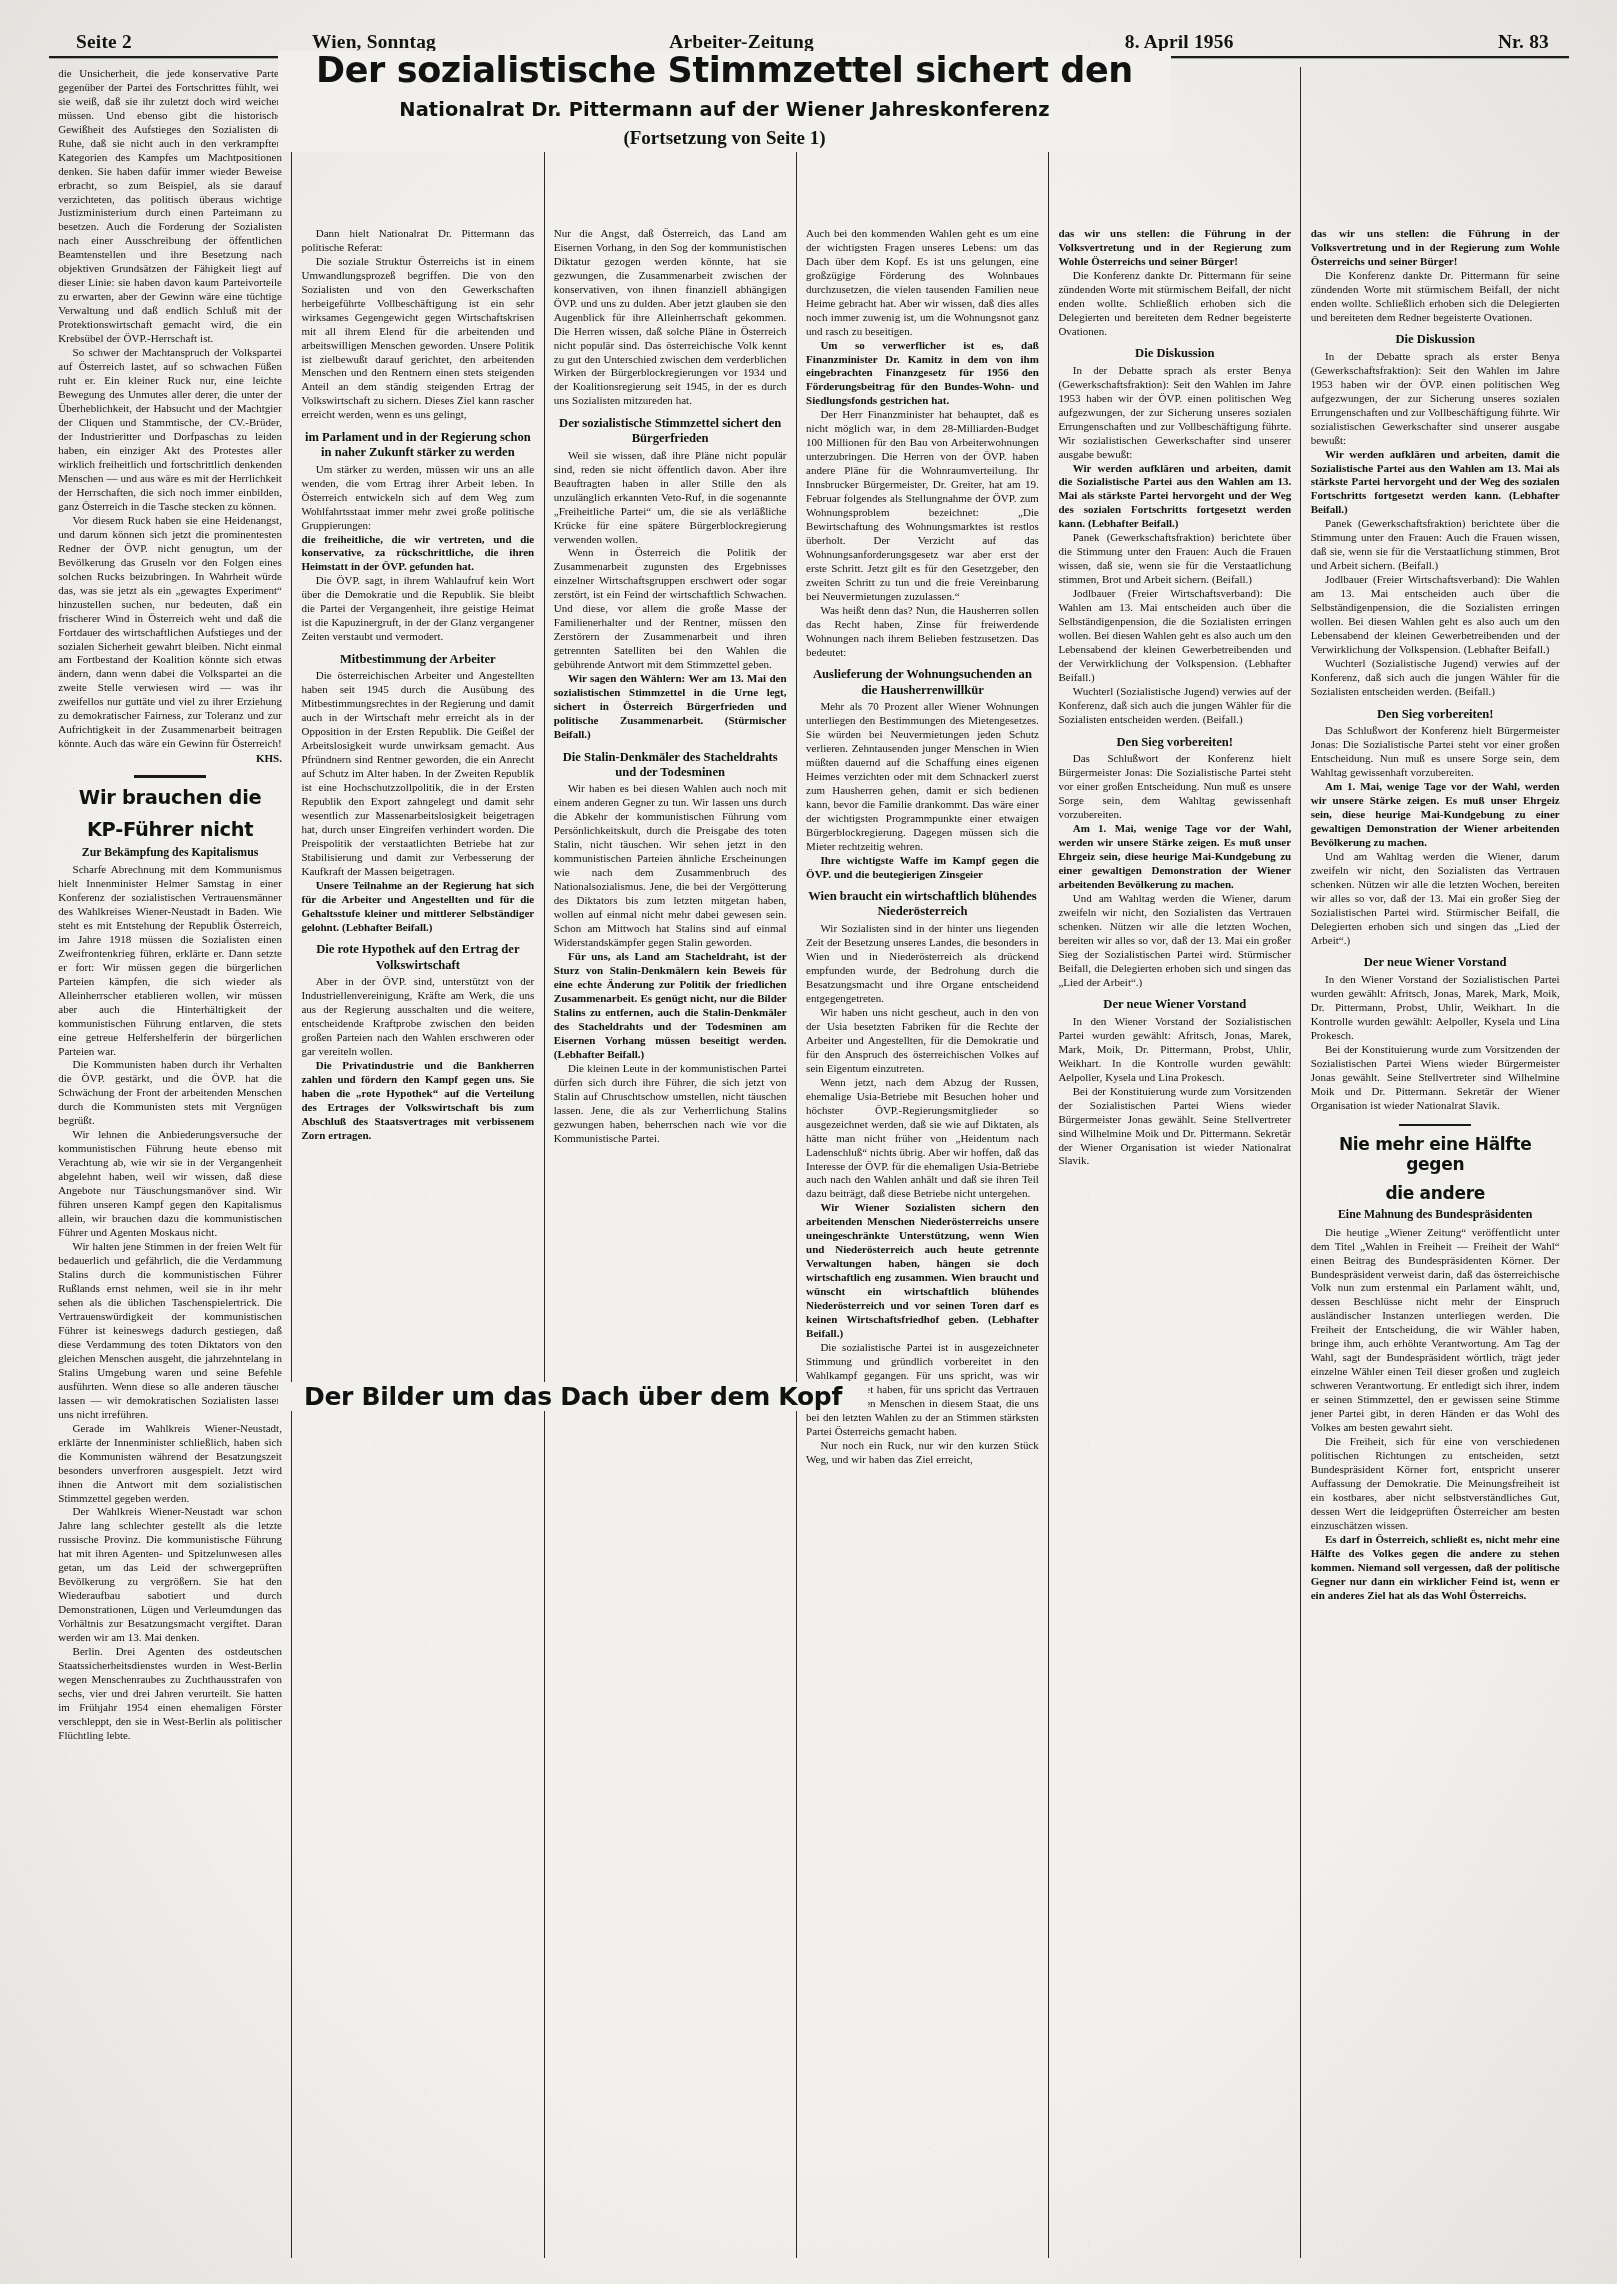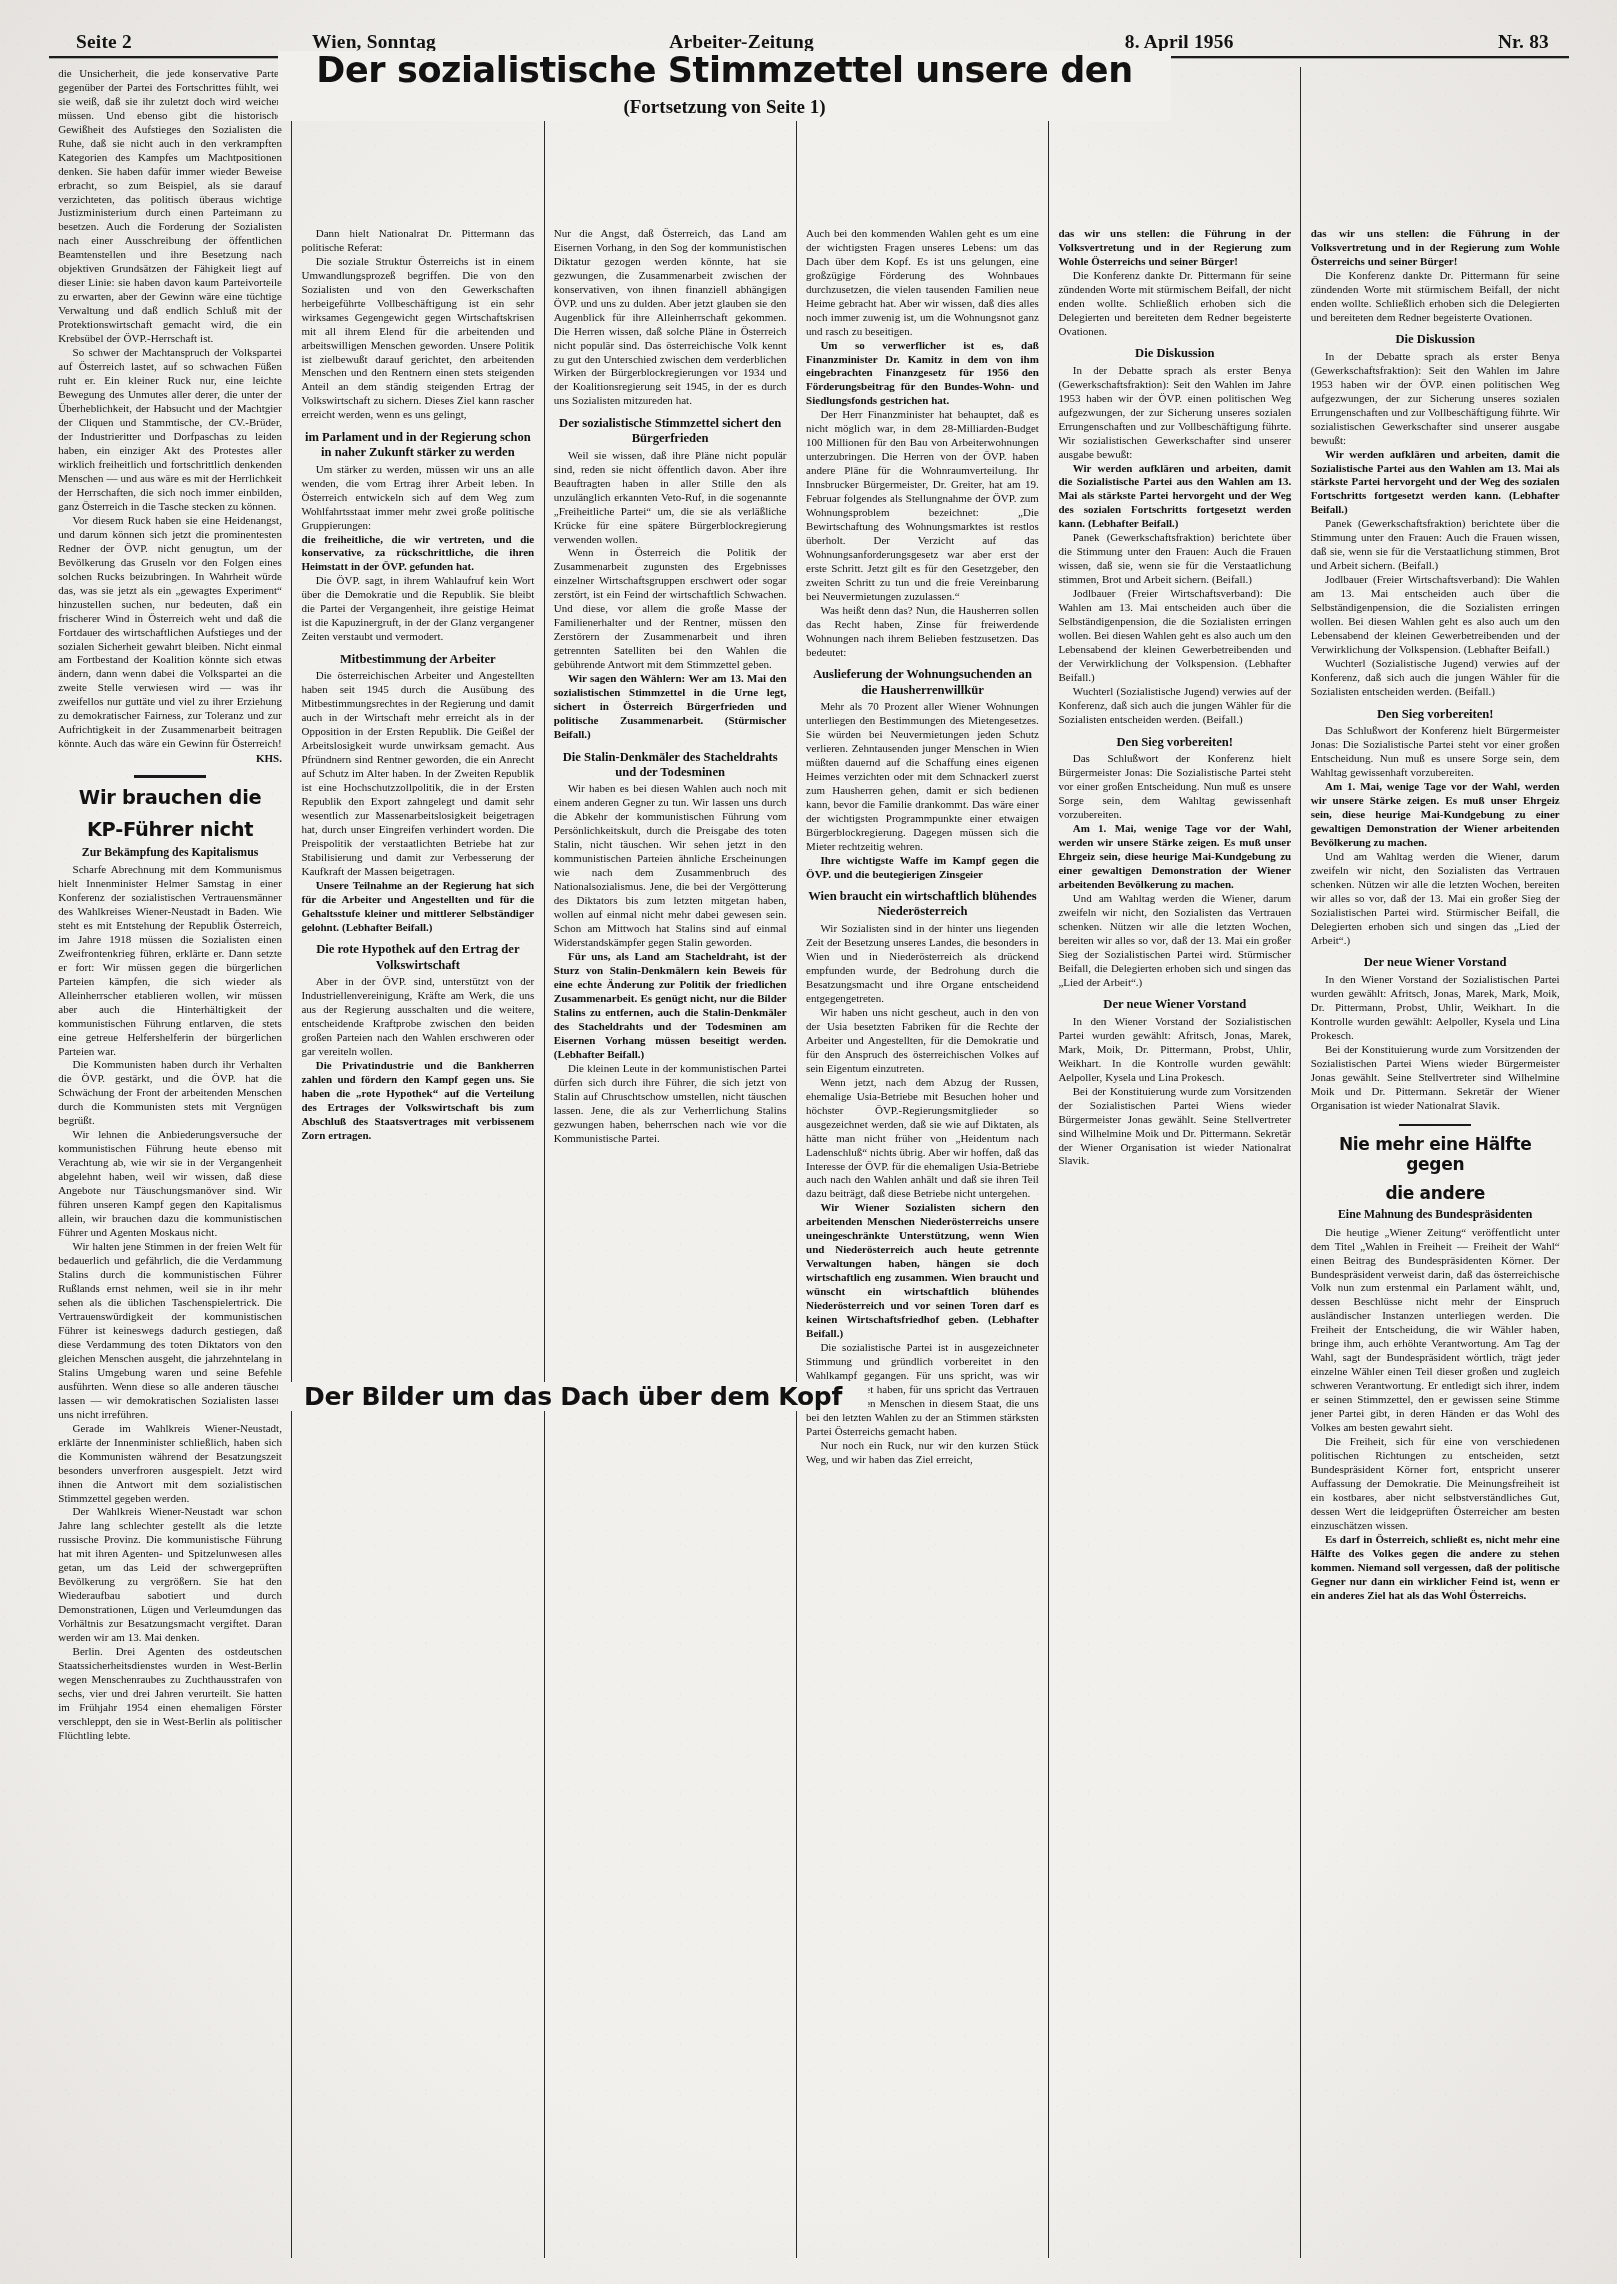--- a/index.html
+++ b/index.html
@@ -161,21 +161,22 @@
   <div class="masthead">
     <div class="mast-cell mast-page">Seite 2</div>
     <div class="mast-cell mast-place">Wien, Sonntag</div>
     <div class="mast-cell mast-title">Arbeiter-Zeitung</div>
     <div class="mast-cell mast-date">8. April 1956</div>
     <div class="mast-cell mast-nr">Nr. 83</div>
   </div>
   <div class="rule-top"></div>
 
   <div class="head-span">
-    <div class="hl-main">Der sozialistische Stimmzettel unsere den</div>
+    <div class="hl-main">Der sozialistische Stimmzettel sichert den</div>
+    <div class="hl-sub">Nationalrat Dr. Pittermann auf der Wiener Jahreskonferenz</div>
     <div class="hl-cont">(Fortsetzung von Seite 1)</div>
   </div>
 
   <div class="kampf-span">
     <h2>Der Bilder um das Dach über dem Kopf</h2>
   </div>
 
   <div class="content">
 
     <div class="col c1">

